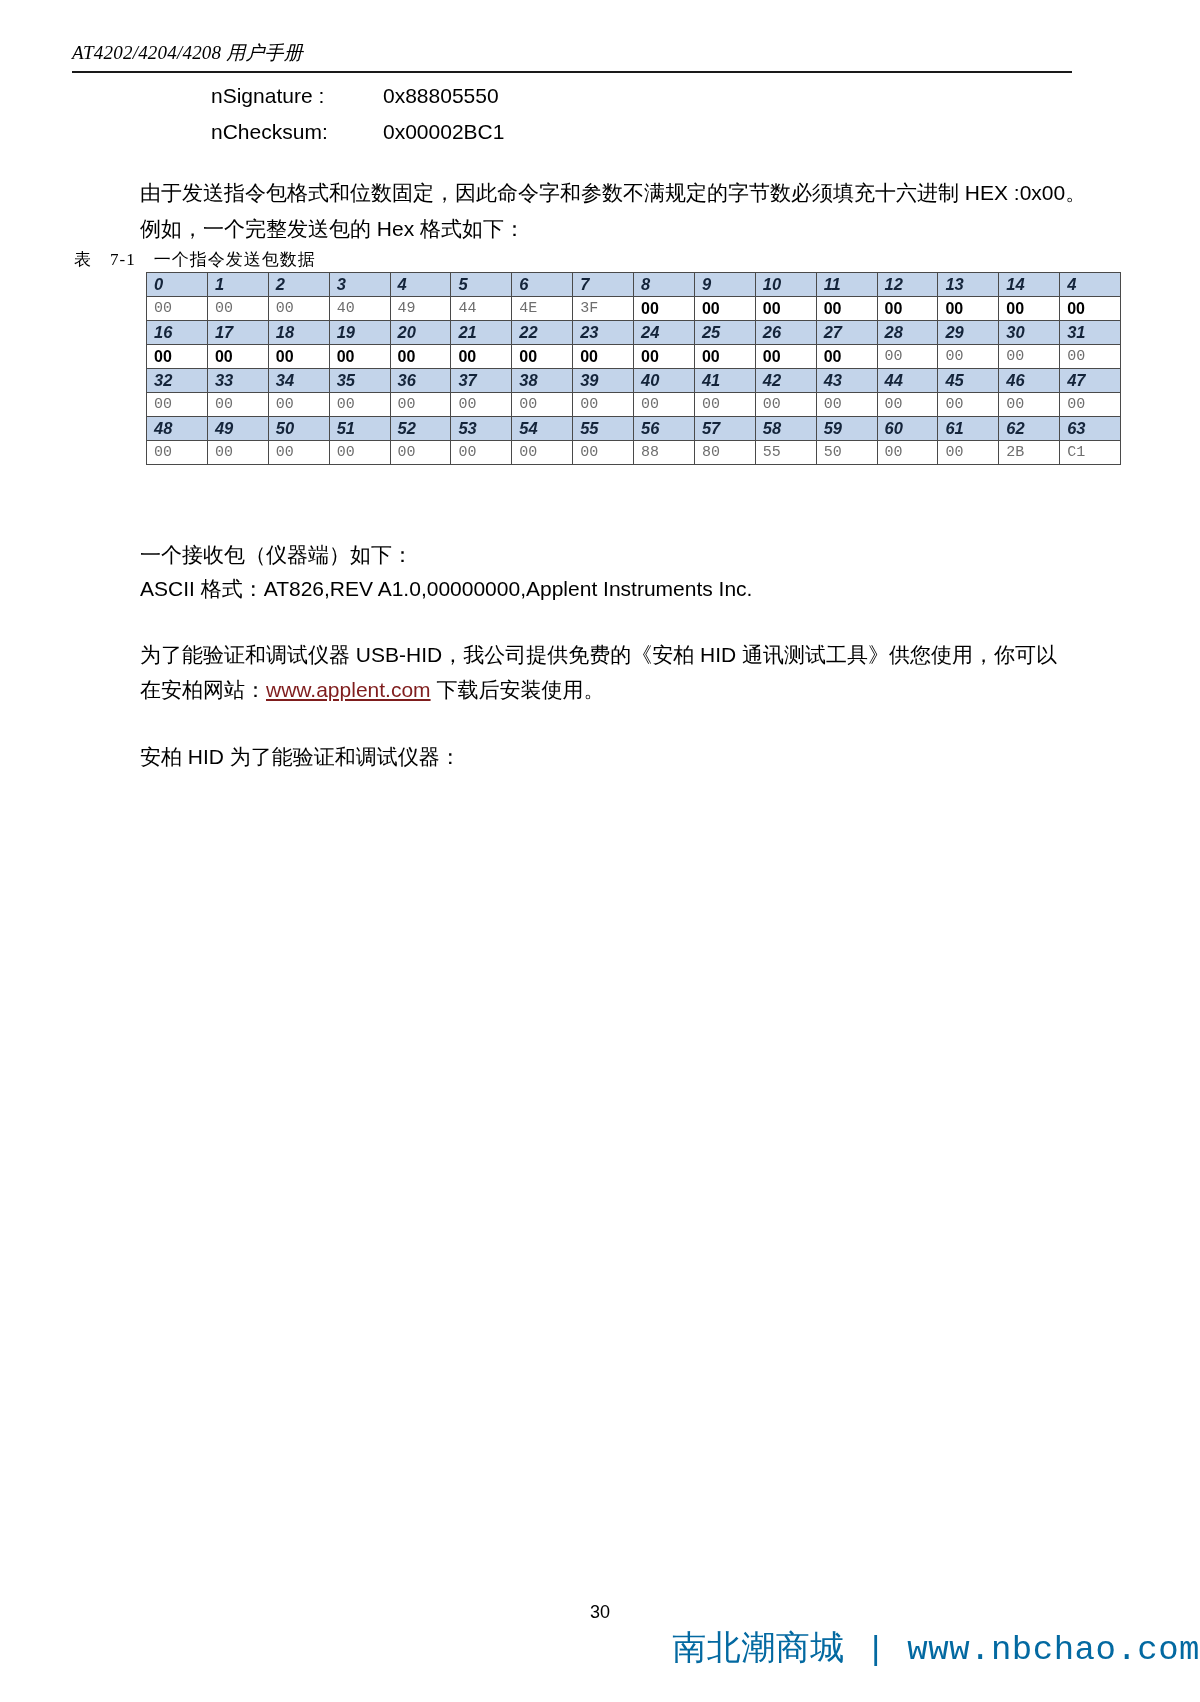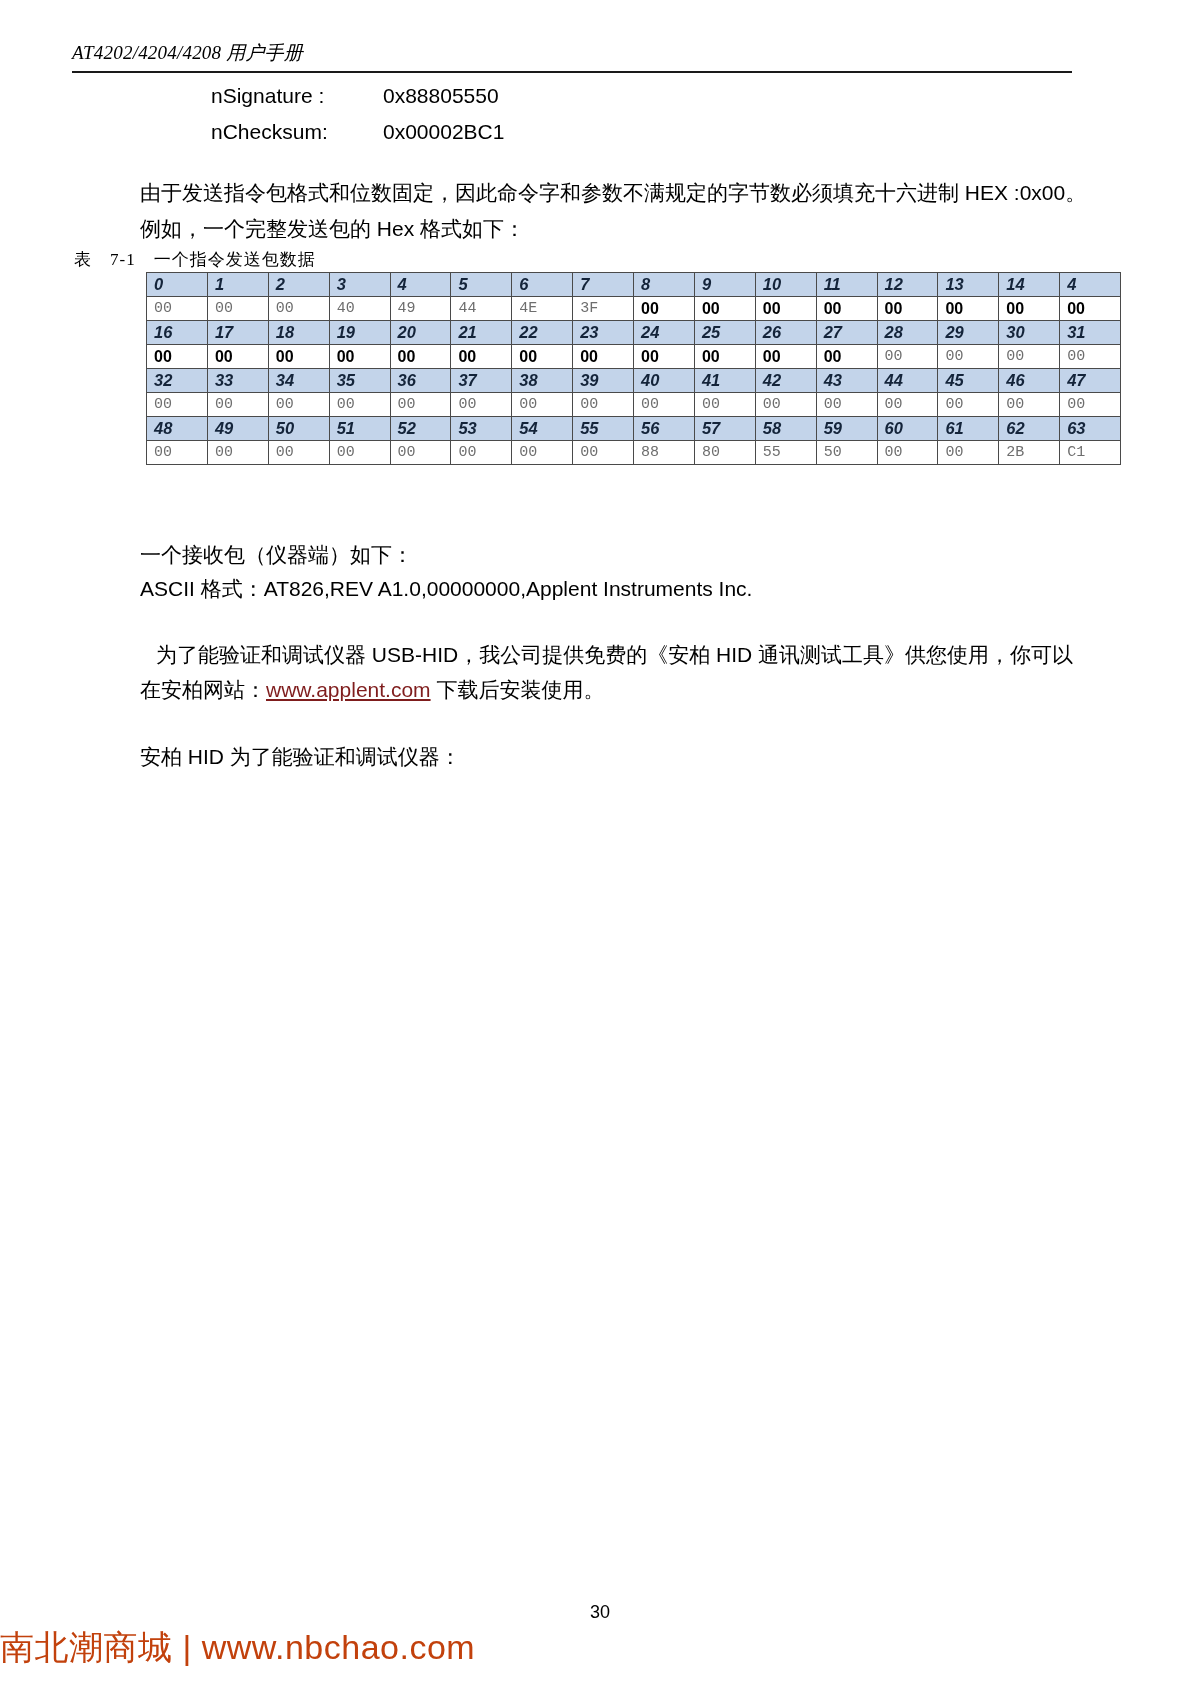--- a/index.html
+++ b/index.html
@@ -121,21 +121,21 @@
   }
   .hex-table tr.val td.faint {
     color: #6e6e6e;
     font-weight: normal;
   }
 
   
   .p3  { top: 503px;  left: 140px; }
   .p4  { top: 538px;  left: 140px; }
   .p5  { top: 572px;  left: 140px; }
-  .p6  { top: 638px;  left: 140px; margin-left: 16px; }
+  .p6  { top: 638px;  left: 140px; }
   .p7  { top: 673px;  left: 140px; }
   .p8  { top: 740px;  left: 140px; }
 
   .link {
     color: #7f1d1d;
     text-decoration: underline;
   }
 
   
   .page-number {
@@ -144,25 +144,26 @@
     left: 0;
     width: 1200px;
     text-align: center;
     font-size: 18px;
   }
   .footer-brand {
     position: absolute;
     top: 1625px;
     left: 0;
     width: 1200px;
-    text-align: left;
+    text-align: right;
     font-size: 34px;
     letter-spacing: 0.5px;
-    color: #c2410c;
-    white-space: nowrap;
+    color: #0369a1;
+    white-space: nowrap;
+    font-family: Liberation Mono, monospace;
   }
 </style>
 </head>
 <body>
 
 <div class="page">
 
   <div class="header">
     <div class="header-title">AT4202/4204/4208 用户手册</div>
     <div class="header-rule"></div>

